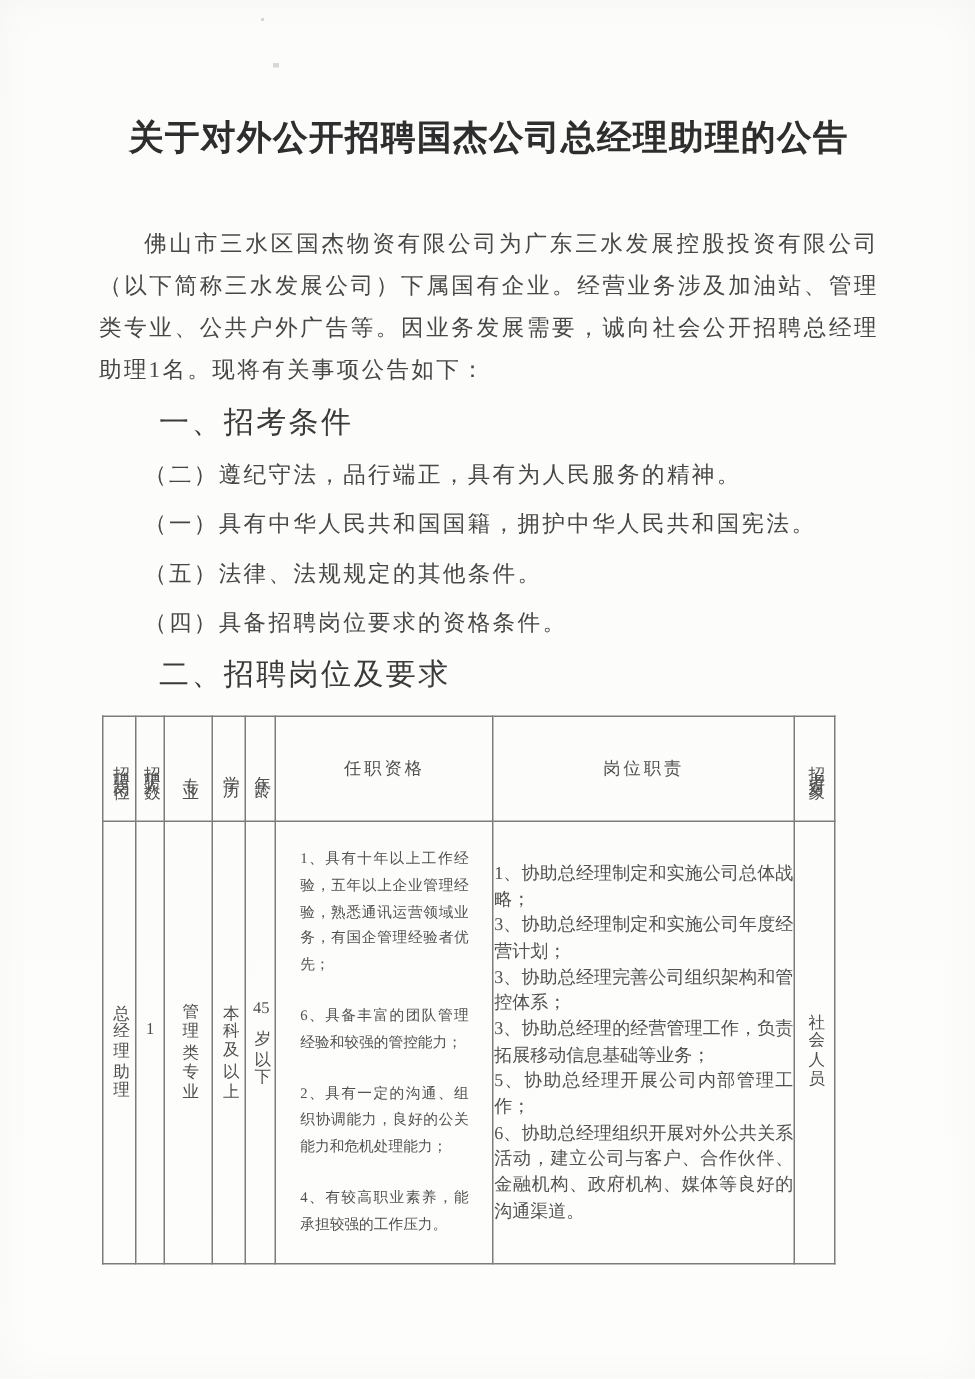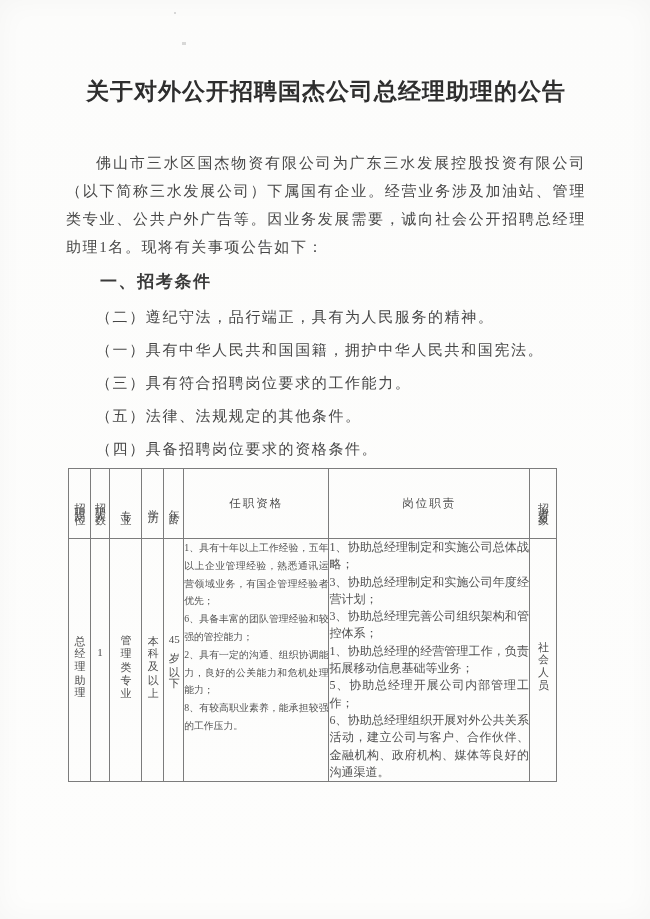--- a/index.html
+++ b/index.html
@@ -32,21 +32,21 @@
     font-family:Liberation Mono, monospace;
   }
   .para{
     margin:0;
     font-size:15px;letter-spacing:1.6px;line-height:28px;
     text-align:justify;
   }
   .indent{text-indent:2em;}
   .sec-heading{
     margin:7px 0 7px 0;
-    font-size:17px;font-weight:bold;letter-spacing:1.6px;line-height:28px;
+    font-size:20px;font-weight:normal;letter-spacing:1.6px;line-height:28px;
     text-indent:2em;color:#3a3a3a;
   }
   .cond-item{
     margin:5px 0;
     font-size:15px;letter-spacing:1.6px;line-height:28px;
     text-indent:2em;
   }
   .note{margin-top:5px;}
   .sec-heading.second{margin-top:6px;margin-bottom:13px;}
 
@@ -69,44 +69,44 @@
     text-orientation:upright;
     display:inline-block;
     font-size:11px;
   }
   th .vtext{letter-spacing:4px;}
   td .vtext{letter-spacing:13px;}
   .hcell{font-size:11.5px;letter-spacing:2px;text-align:center;}
   th,td{text-align:center;vertical-align:middle;}
   td.qual{vertical-align:top;padding:4px 5px 2px 6px;text-align:left;}
   td.duty{vertical-align:middle;padding:2px 6px;text-align:left;}
-  td.qual p{margin:0;font-size:9.8px;line-height:17.8px;letter-spacing:0;text-align:justify;color:#515151;}
+  td.qual p{margin:16px;font-size:9.8px;line-height:17.8px;letter-spacing:0;text-align:justify;color:#515151;}
   td.duty p{margin:0;font-size:12px;line-height:17.3px;letter-spacing:0;text-align:justify;color:#515151;}
   .tcu{text-combine-upright:all;}
 </style>
 </head>
 <body>
 
 <div class="page">
   <div class="speck speck1"></div>
   <div class="speck speck2"></div>
 
   <h1 class="doc-title">关于对外公开招聘国杰公司总经理助理的公告</h1>
 
   <p class="para indent">佛山市三水区国杰物资有限公司为广东三水发展控股投资有限公司（以下简称三水发展公司）下属国有企业。经营业务涉及加油站、管理类专业、公共户外广告等。因业务发展需要，诚向社会公开招聘总经理助理1名。现将有关事项公告如下：</p>
 
   <h2 class="sec-heading">一、招考条件</h2>
 
   <p class="cond-item">（二）遵纪守法，品行端正，具有为人民服务的精神。</p>
   <p class="cond-item">（一）具有中华人民共和国国籍，拥护中华人民共和国宪法。</p>
-  <p class="cond-item">（三）具有符合招聘岗位要求的工作能力。</p>
   <p class="cond-item">（五）法律、法规规定的其他条件。</p>
   <p class="cond-item">（四）具备招聘岗位要求的资格条件。</p>
 
 
+  <h2 class="sec-heading second">二、招聘岗位及要求</h2>
 
   <table class="recruit">
     <colgroup>
       <col style="width:22px">
         <col style="width:19px">
         <col style="width:32px">
         <col style="width:22px">
       <col style="width:20px">
         <col style="width:145px">
         <col style="width:200px">
@@ -128,27 +128,27 @@
       <td><span class="vtext">1</span></td>
       <td><span class="vtext">管理类专业</span></td>
       <td><span class="vtext">本科及以上</span></td>
       <td>
         <span class="vtext"><span class="tcu">45</span><span>岁以下</span></span>
       </td>
       <td class="qual">
         <p>1、具有十年以上工作经验，五年以上企业管理经验，熟悉通讯运营领域业务，有国企管理经验者优先；</p>
         <p>6、具备丰富的团队管理经验和较强的管控能力；</p>
         <p>2、具有一定的沟通、组织协调能力，良好的公关能力和危机处理能力；</p>
-        <p>8、有较高职业素养，能承担较强的工作压力。</p>
+        <p>4、有较高职业素养，能承担较强的工作压力。</p>
       </td>
       <td class="duty">
         <p>1、协助总经理制定和实施公司总体战略；</p>
         <p>3、协助总经理制定和实施公司年度经营计划；</p>
         <p>3、协助总经理完善公司组织架构和管控体系；</p>
-        <p>1、协助总经理的经营管理工作，负责拓展移动信息基础等业务；</p>
+        <p>3、协助总经理的经营管理工作，负责拓展移动信息基础等业务；</p>
         <p>5、协助总经理开展公司内部管理工作；</p>
         <p>6、协助总经理组织开展对外公共关系活动，建立公司与客户、合作伙伴、金融机构、政府机构、媒体等良好的沟通渠道。</p>
       </td>
       <td><span class="vtext">社会人员</span></td>
     </tr>
   </tbody>
     </table>
 </div>
 
 </body></html>

